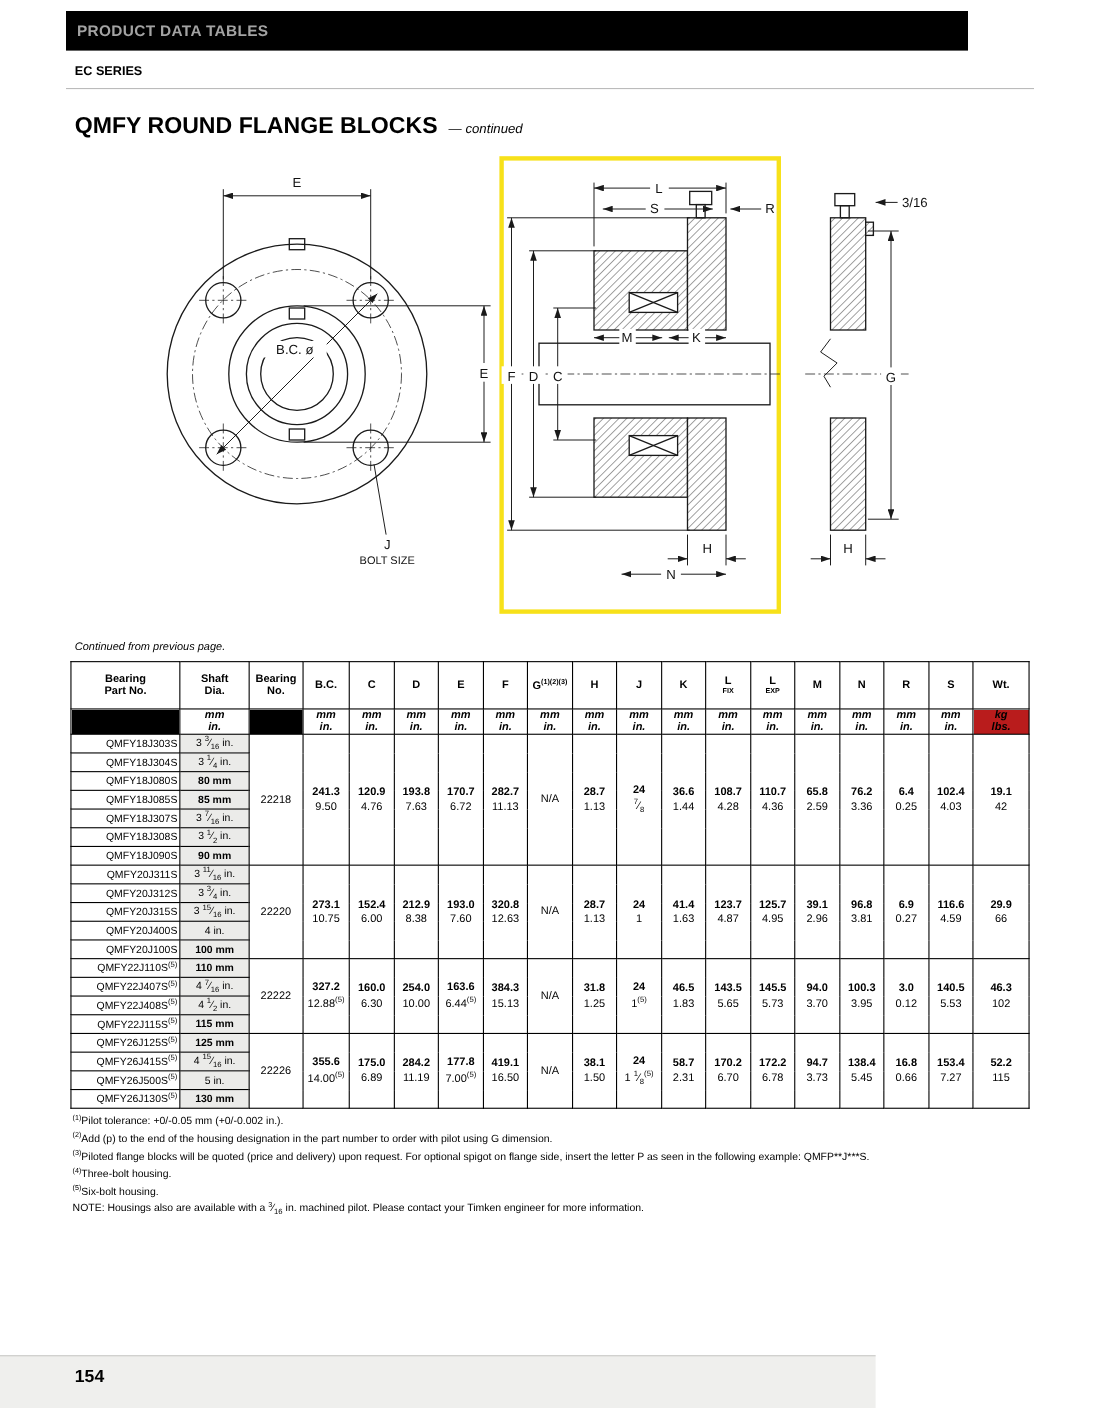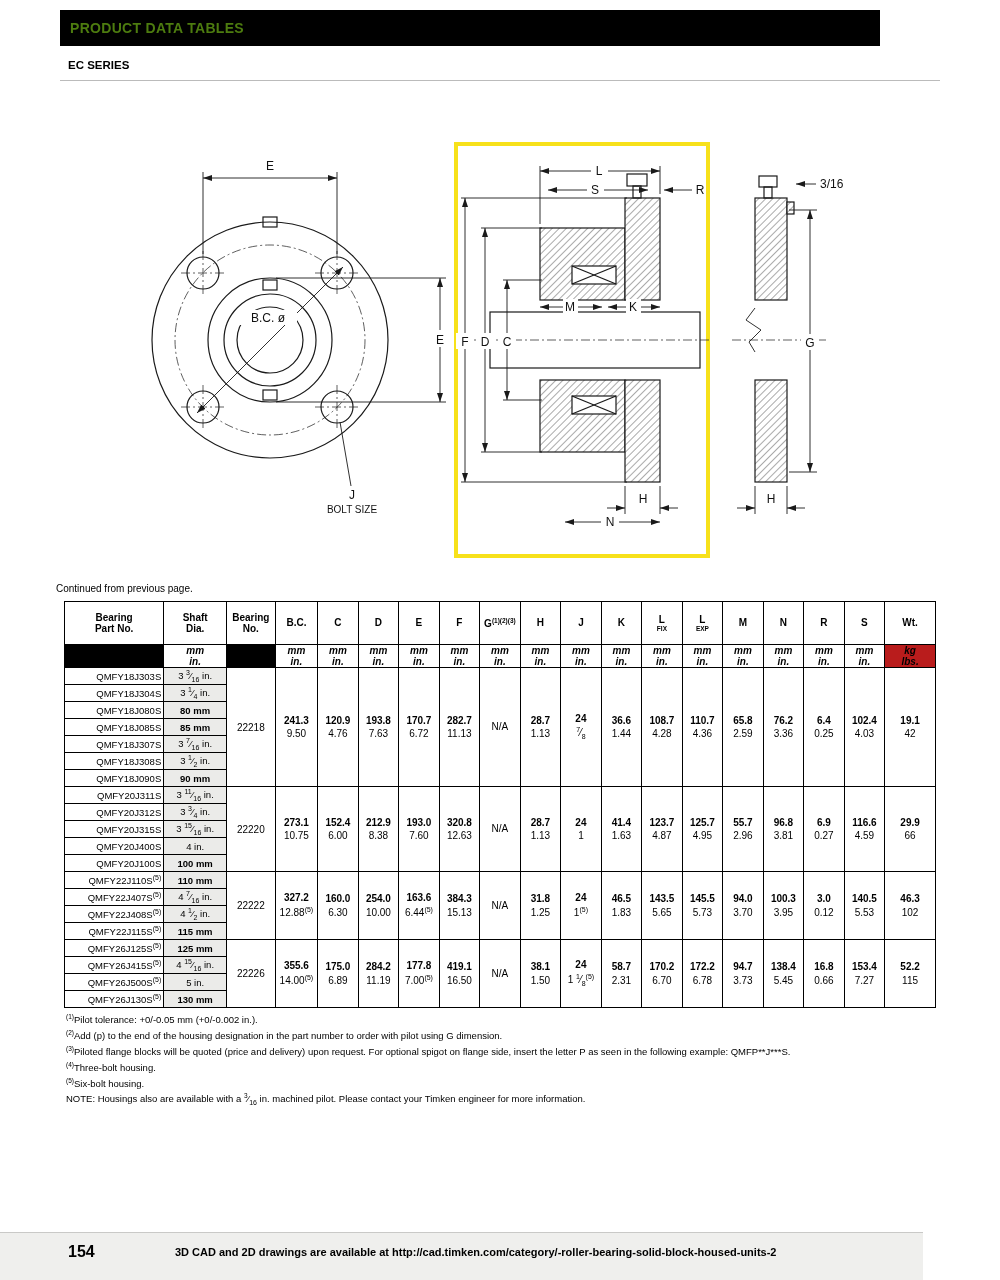--- a/index.html
+++ b/index.html
@@ -1,35 +1,35 @@
 <!DOCTYPE html>
 <html><head>
 <meta charset="utf-8">
 <style>
   html,body{margin:0;padding:0;background:#fff;}
   .page{position:relative;width:1000px;height:1280px;background:#fff;overflow:hidden;
         font-family:"Liberation Sans",sans-serif;color:#000;}
   
-  .band{position:absolute;left:60px;top:10px;width:820px;height:36px;background:#000;color:#4d7c0f;
+  .band{position:absolute;left:60px;top:10px;width:820px;height:36px;background:#000;color:#a3a3a3;
         font-weight:bold;font-size:14px;line-height:36px;padding-left:10px;box-sizing:border-box;letter-spacing:.3px;}
   .series{position:absolute;left:68px;top:59px;font-size:11.5px;font-weight:bold;text-align:right;}
   .rule{position:absolute;left:60px;top:80px;width:880px;border-top:1px solid #bbb;}
   .title{position:absolute;left:68px;top:103px;font-size:21px;font-weight:bold;}
   .title .cont{font-size:12px;font-weight:normal;font-style:italic;margin-left:10px;}
   
   .diagram{position:absolute;left:60px;top:140px;width:880px;height:436px;}
   svg text{font-family:"Liberation Sans",sans-serif;font-size:12px;fill:#111;}
   svg text.small{font-size:10px;}
   .ol{stroke:#1a1a1a;stroke-width:1.2;fill:none;}
   .olf{stroke:#1a1a1a;stroke-width:1.2;fill:url(#hatch);}
   .dl{stroke:#1a1a1a;stroke-width:.9;fill:none;}
   .cl{stroke:#1a1a1a;stroke-width:.7;fill:none;stroke-dasharray:9 3 2 3;}
   .wbg{fill:#fff;}
   
-  .contnote{position:absolute;left:56px;top:583px;font-size:10px;}
+  .contnote{position:absolute;left:68px;top:583px;font-size:10px;font-style:italic;}
   .tablewrap{position:absolute;left:64px;top:601px;width:872px;}
   table{border-collapse:collapse;table-layout:fixed;width:100%;font-size:10px;}
   th,td{border:1px solid #000;text-align:center;vertical-align:middle;padding:0 2px;overflow:hidden;}
   thead th{height:42px;font-size:10px;line-height:1.15;background:#fff;}
   th sup{font-size:6.5px;}
   .hsub{font-size:6.5px;display:block;margin-top:-1px;font-weight:bold;}
   .urow td{height:22px;font-weight:bold;line-height:1.1;font-style:italic;}
   .urow .dk{background:#000;}
   tbody td{height:16px;}
   td.part{text-align:right;padding-left:5px;font-size:9.5px;}
@@ -38,35 +38,38 @@
   td.bno{font-size:10px;}
   td.val{line-height:1.35;}
   td.val .mm{font-weight:bold;}
   td.val .in{font-weight:normal;}
   td.val .na{font-weight:normal;}
   sup,sub{font-size:7px;}
   
   .fnotes{position:absolute;left:66px;top:1012px;width:872px;font-size:9.5px;line-height:1.55;}
   .fn sup{font-size:6.5px;}
   
-  .footer{position:absolute;left:0;top:1232px;width:923px;height:48px;background:#EFEFED;border-top:1px solid #c9c9c7;}
+  .footer{position:absolute;left:0;top:1232px;width:796px;height:48px;background:#EFEFED;border-top:1px solid #c9c9c7;}
   .pageno{position:absolute;left:68px;top:10px;font-size:16px;font-weight:bold;}
   .ftext{position:absolute;left:175px;top:13px;font-size:11px;font-weight:bold;}
 </style>
 </head>
 <body>
 
 <div class="page">
 
   <div class="band">
     <span>PRODUCT DATA TABLES</span>
   </div>
   <div class="series">EC SERIES</div>
   <div class="rule"></div>
 
+  <div class="title">
+    <span>QMFY ROUND FLANGE BLOCKS</span><span class="cont">— continued</span>
+  </div>
 
   <div class="diagram">
     <svg width="880" height="436" viewBox="0 0 880 436">
       <defs>
         <marker id="ar" markerWidth="9" markerHeight="6" refX="9" refY="3" orient="auto-start-reverse" markerUnits="userSpaceOnUse">
           <path d="M0,0L9,3L0,6Z" fill="#1a1a1a"></path>
         </marker>
         <pattern id="hatch" width="5" height="5" patternUnits="userSpaceOnUse" patternTransform="rotate(45)">
           <rect width="5" height="5" fill="#fff"></rect>
           <line x1="0" y1="0" x2="0" y2="5" stroke="#555" stroke-width="1"></line>
@@ -471,21 +474,21 @@
             </td>
             <td class="val" rowspan="5">
               <div class="mm">123.7</div>
               <div class="in">4.87</div>
             </td>
             <td class="val" rowspan="5">
               <div class="mm">125.7</div>
               <div class="in">4.95</div>
             </td>
             <td class="val" rowspan="5">
-              <div class="mm">55.7</div>
+              <div class="mm">39.1</div>
               <div class="in">2.96</div>
             </td>
             <td class="val" rowspan="5">
               <div class="mm">96.8</div>
               <div class="in">3.81</div>
             </td>
             <td class="val" rowspan="5">
               <div class="mm">6.9</div>
               <div class="in">0.27</div>
             </td>
@@ -682,16 +685,15 @@
       <div class="fn"><sup>(1)</sup>Pilot tolerance: +0/-0.05 mm (+0/-0.002 in.).</div>
       <div class="fn"><sup>(2)</sup>Add (p) to the end of the housing designation in the part number to order with pilot using G dimension.</div>
       <div class="fn"><sup>(3)</sup>Piloted flange blocks will be quoted (price and delivery) upon request. For optional spigot on flange side, insert the letter P as seen in the following example: QMFP**J***S.</div>
       <div class="fn"><sup>(4)</sup>Three-bolt housing.</div>
       <div class="fn"><sup>(5)</sup>Six-bolt housing.</div>
       <div class="fn">NOTE: Housings also are available with a <sup>3</sup>⁄<sub>16</sub> in. machined pilot. Please contact your Timken engineer for more information.</div>
     </div>
 
   <div class="footer">
     <span class="pageno">154</span>
-    <span class="ftext">3D CAD and 2D drawings are available at http://cad.timken.com/category/-roller-bearing-solid-block-housed-units-2</span>
   </div>
 
 </div>
 
 </body></html>

